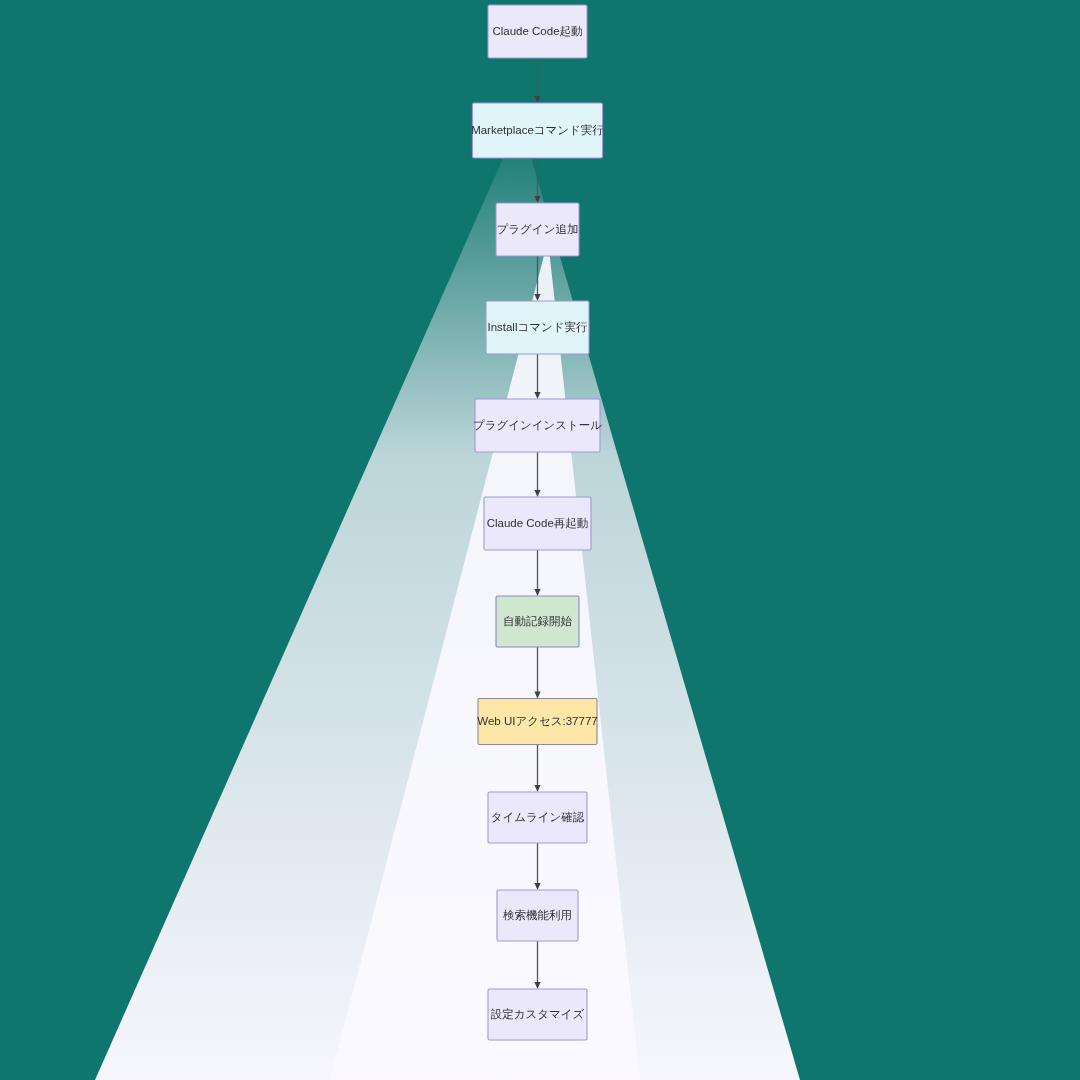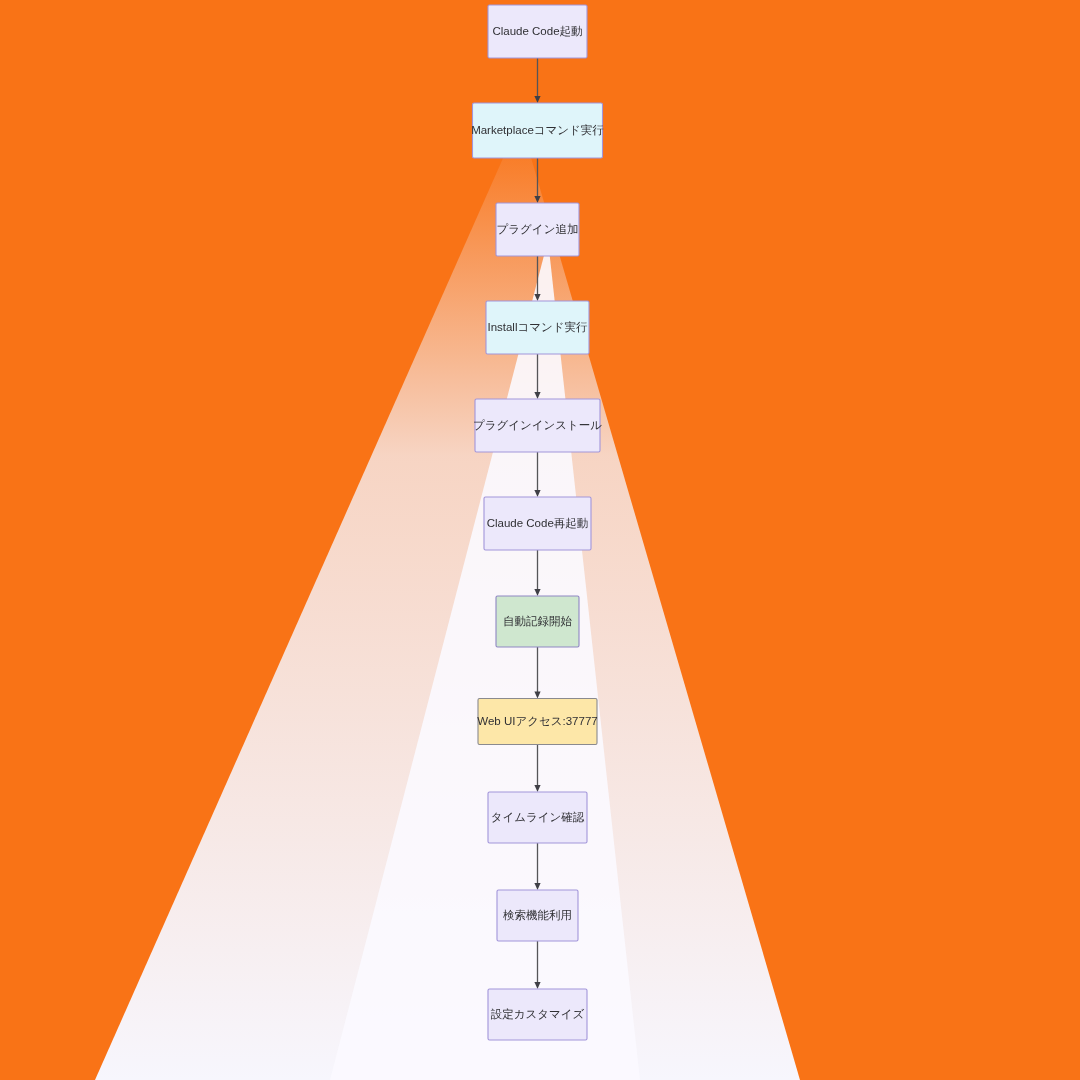--- a/index.html
+++ b/index.html
@@ -11,21 +11,21 @@
     width: 1080px;
     height: 1080px;
     font-family: "Liberation Sans", "DejaVu Sans", sans-serif;
     overflow: hidden;
   }
 
   #stage {
     position: relative;
     width: 1080px;
     height: 1080px;
-    background: #f97316;
+    background: #0f766e;
   }
 
   
   #watermark {
     position: absolute;
     inset: 0;
     width: 1080px;
     height: 1080px;
     pointer-events: none;
   }

